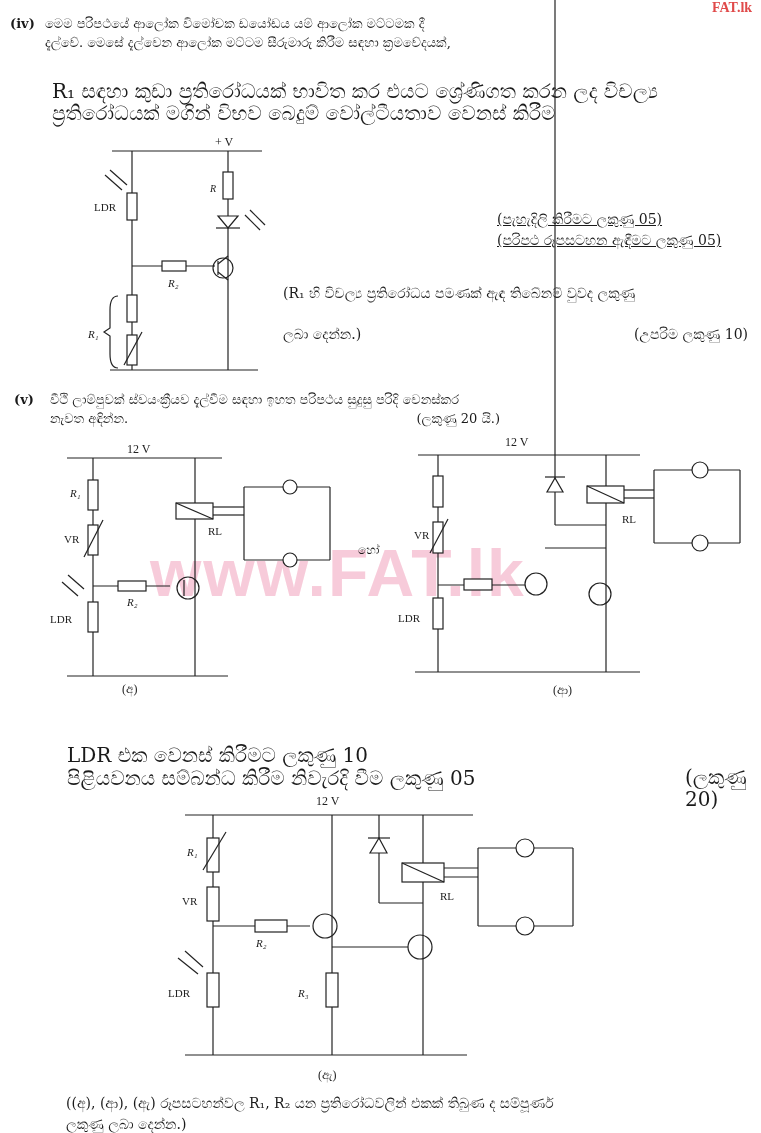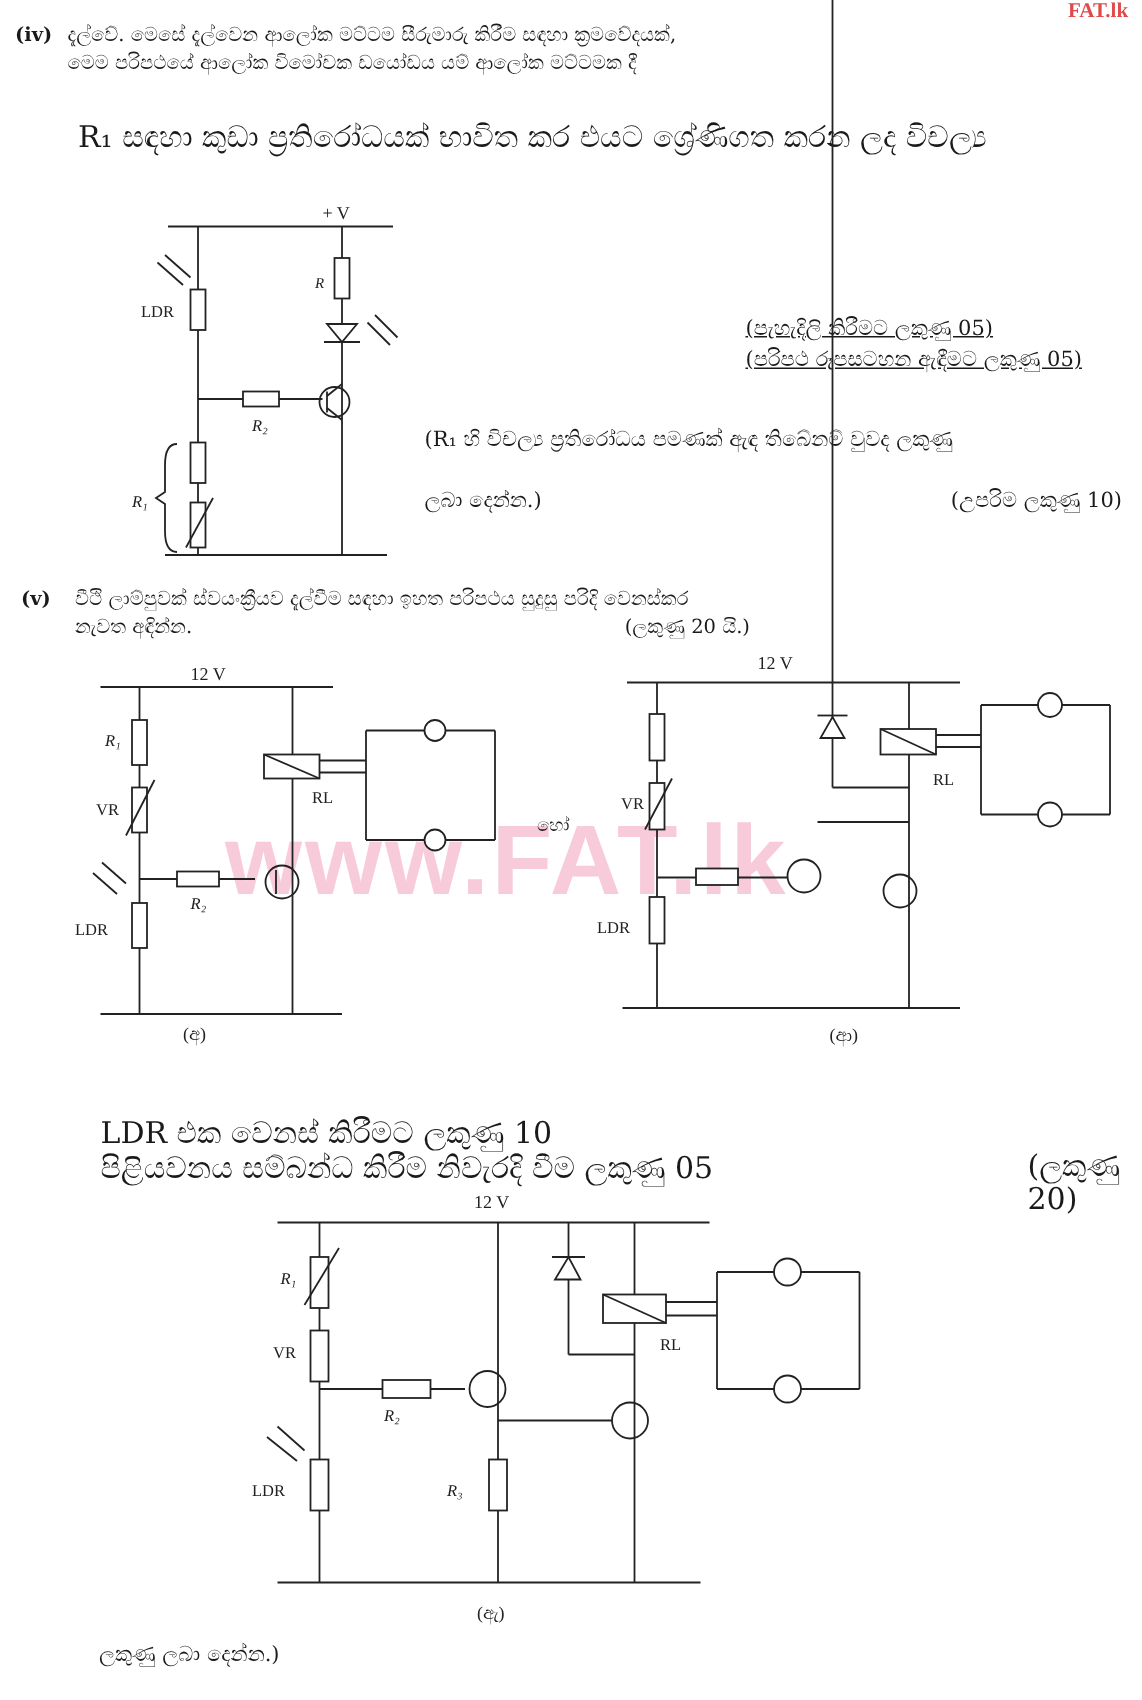--- a/index.html
+++ b/index.html
@@ -18,26 +18,27 @@
 </style>
 </head>
 <body>
 
 <div class="abs watermark" style="left:150px;top:535px;">www.FAT.lk</div>
 
 <div class="abs logo" style="left:712px;top:0px;">FAT.lk</div>
 
 <div class="abs q" style="left:10px;top:14px;font-weight:bold;">(iv)</div>
 <div class="abs q" style="left:45px;top:14px;width:460px;">
+  <div>මෙම පරිපථයේ ආලෝක විමෝචක ඩයෝඩය යම් ආලෝක මට්ටමක දී</div>
   <div>දැල්වේ. මෙසේ දැල්වෙන ආලෝක මට්ටම සීරුමාරු කිරීම සඳහා ක්‍රමවේදයක්,</div>
-  <div>මෙම පරිපථයේ ආලෝක විමෝචක ඩයෝඩය යම් ආලෝක මට්ටමක දී</div>
 </div>
 
 <div class="abs big" style="left:52px;top:80px;">
   <div>R₁ සඳහා කුඩා ප්‍රතිරෝධයක් භාවිත කර එයට ශ්‍රේණිගත කරන ලද විචල්‍ය</div>
+  <div>ප්‍රතිරෝධයක් මගින් විභව බෙදුම් වෝල්ටීයතාව වෙනස් කිරීම</div>
 </div>
 
 <svg width="761" height="1133" style="left:0;top:0;pointer-events:none;">
   <text x="215" y="146" font-size="12">+ V</text>
   <line class="w" x1="112" y1="151" x2="262" y2="151"></line>
   <line class="w" x1="132" y1="151" x2="132" y2="370"></line>
   <line class="w" x1="228" y1="151" x2="228" y2="370"></line>
   <line class="w" x1="110" y1="370" x2="258" y2="370"></line>
   <rect class="box" x="127" y="193" width="10" height="27"></rect>
   <text x="94" y="211" font-size="11">LDR</text>
@@ -198,14 +199,15 @@
   <line class="w" x1="478" y1="848" x2="478" y2="926"></line>
     <line class="w" x1="478" y1="848" x2="573" y2="848"></line>
   <line class="w" x1="478" y1="926" x2="573" y2="926"></line>
     <line class="w" x1="573" y1="848" x2="573" y2="926"></line>
   <circle class="box" cx="525" cy="848" r="9"></circle>
     <circle class="box" cx="525" cy="926" r="9"></circle>
   <text x="318" y="1079" font-size="12">(ඇ)</text>
 </svg>
 
 <div class="abs ans" style="left:66px;top:1093px;">
+  <div>((අ), (ආ), (ඇ) රූපසටහන්වල R₁, R₂ යන ප්‍රතිරෝධවලින් එකක් තිබුණ ද සම්පූර්ණ</div>
   <div>ලකුණු ලබා දෙන්න.)</div>
 </div>
 
 </body></html>

